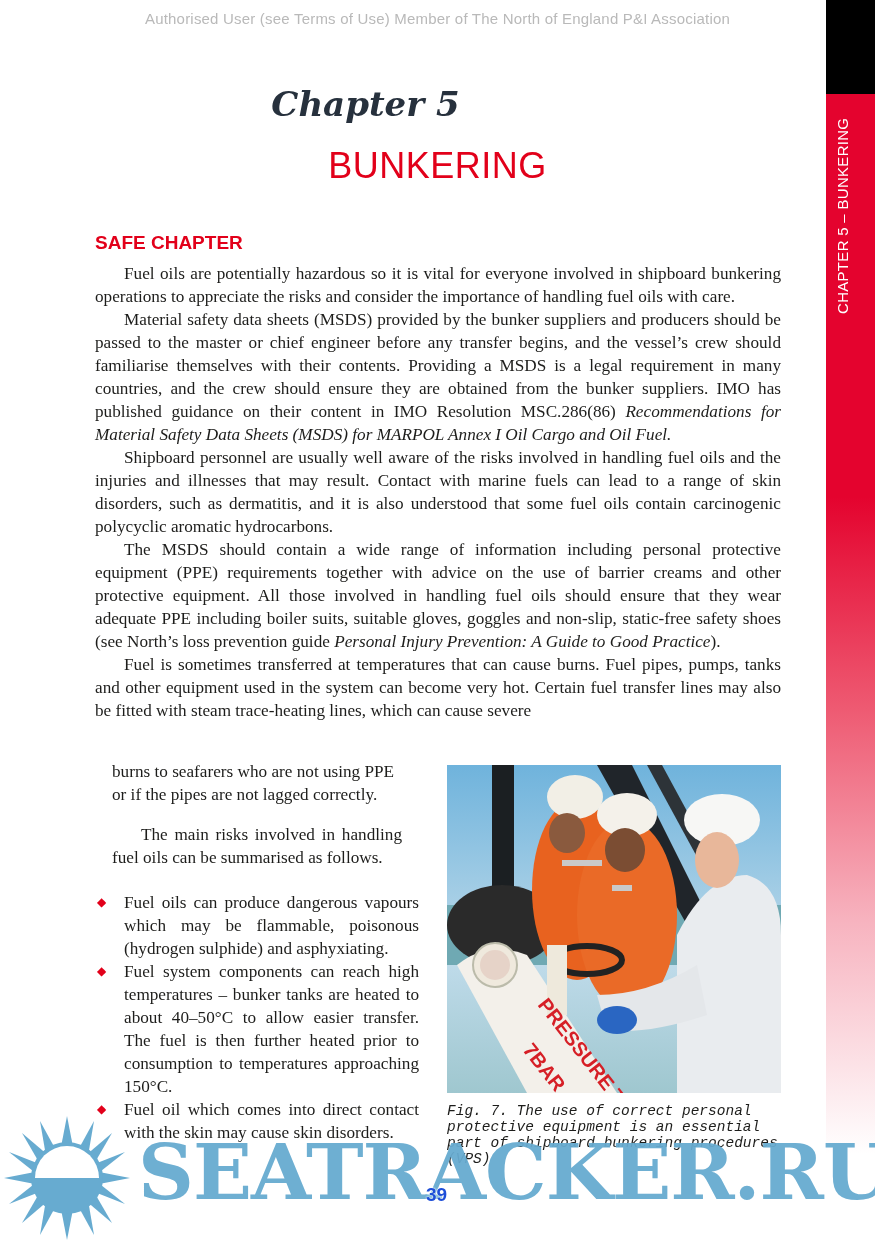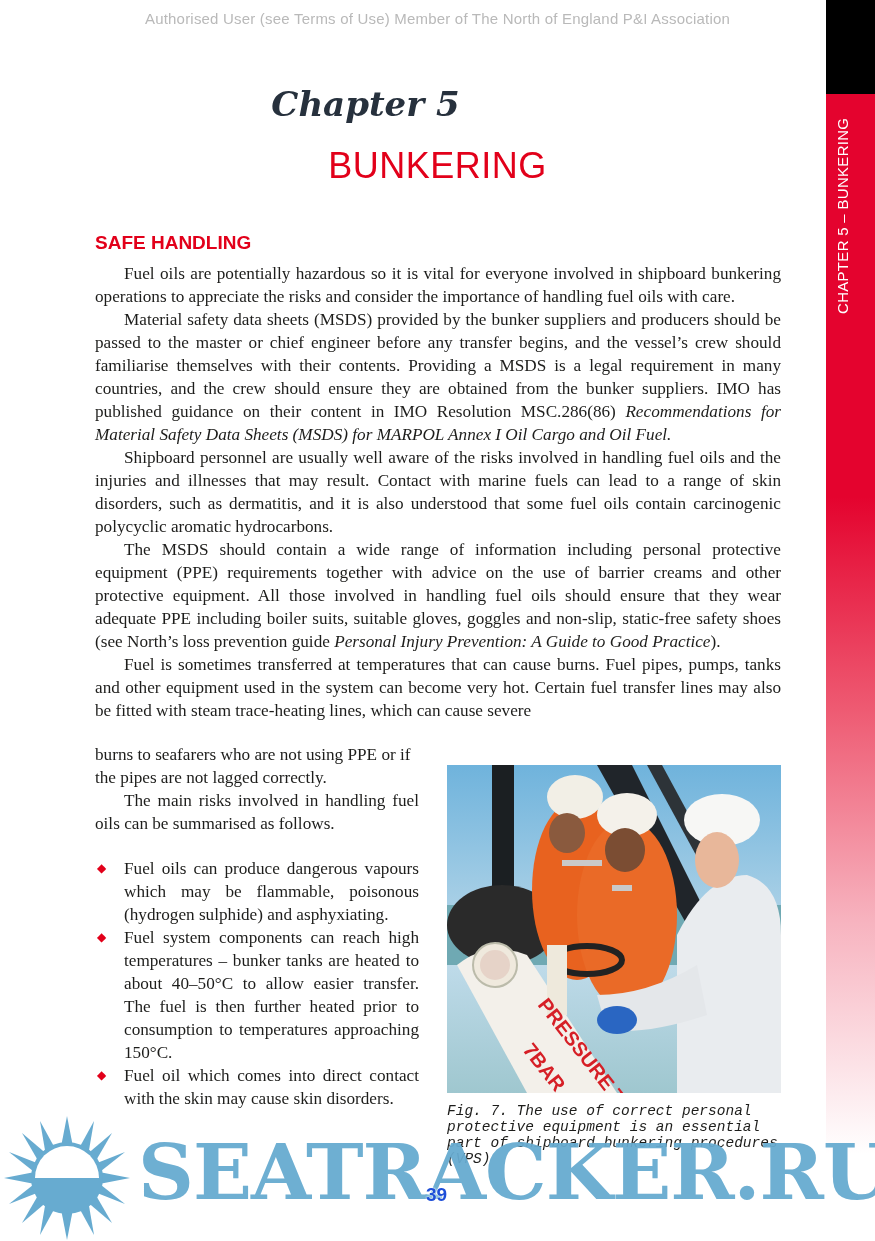--- a/index.html
+++ b/index.html
@@ -23,21 +23,21 @@
          font-family: "Liberation Sans", sans-serif; font-size: 36px; color: #e2001a; letter-spacing: 0.5px; }
 
   .section-heading { position: absolute; top: 232px; left: 95px;
          font-family: "Liberation Sans", sans-serif; font-weight: bold; font-size: 19px; color: #e2001a; }
 
   .body-text { position: absolute; left: 95px; top: 262px; width: 686px; font-size: 17.2px; line-height: 23px; text-align: justify; }
   .body-text p { margin: 0; text-indent: 29px; }
   .body-text em { font-style: italic; }
 
   .col-text { position: absolute; left: 95px; top: 743px; width: 324px; font-size: 17.2px; line-height: 23px; text-align: justify; }
-  .col-text p { margin: 0; }
+  .col-text p { margin: 17px; }
   .col-text p.indent { text-indent: 29px; }
   .risk-list { list-style: none; margin: 22px 0 0 0; padding: 0; }
   .risk-list li { position: relative; padding-left: 29px; text-align: justify; }
   .bullet { position: absolute; left: 2px; top: 0; color: #e2001a; font-size: 12px; }
 
   .photo { position: absolute; left: 447px; top: 765px; width: 334px; height: 328px; overflow: hidden; background: #7fb8d8; }
   .caption { position: absolute; left: 447px; top: 1103px; width: 340px;
          font-family: Liberation Mono, monospace; font-style: italic; font-size: 14.5px; line-height: 16px; color: #1d1d1b; }
 
   .watermark { position: absolute; left: 0; top: 1110px; width: 875px; height: 131px; pointer-events: none; }
@@ -53,21 +53,21 @@
 
 <div class="side-tab">
   <div class="side-black"></div>
   <div class="side-red"></div>
   <div class="side-label">CHAPTER 5 – BUNKERING</div>
 </div>
 
 <div class="chapter-title">Chapter 5</div>
 <div class="chapter-subtitle">BUNKERING</div>
 
-<div class="section-heading">SAFE HANDLING</div>
+<div class="section-heading">SAFE CHAPTER</div>
 
 <div class="body-text">
   <p>Fuel oils are potentially hazardous so it is vital for everyone involved in shipboard bunkering operations to appreciate the risks and consider the importance of handling fuel oils with care.</p>
   <p><span>Material safety data sheets (MSDS) provided by the bunker suppliers and producers should be passed to the master or chief engineer before any transfer begins, and the vessel’s crew should familiarise themselves with their contents. Providing a MSDS is a legal requirement in many countries, and the crew should ensure they are obtained from the bunker suppliers. IMO has published guidance on their content in IMO Resolution MSC.286(86) </span><em>Recommendations for Material Safety Data Sheets (MSDS) for MARPOL Annex I Oil Cargo and Oil Fuel.</em></p>
   <p>Shipboard personnel are usually well aware of the risks involved in handling fuel oils and the injuries and illnesses that may result. Contact with marine fuels can lead to a range of skin disorders, such as dermatitis, and it is also understood that some fuel oils contain carcinogenic polycyclic aromatic hydrocarbons.</p>
   <p><span>The MSDS should contain a wide range of information including personal protective equipment (PPE) requirements together with advice on the use of barrier creams and other protective equipment. All those involved in handling fuel oils should ensure that they wear adequate PPE including boiler suits, suitable gloves, goggles and non-slip, static-free safety shoes (see North’s loss prevention guide </span><em>Personal Injury Prevention: A Guide to Good Practice</em><span>).</span></p>
   <p>Fuel is sometimes transferred at temperatures that can cause burns. Fuel pipes, pumps, tanks and other equipment used in the system can become very hot. Certain fuel transfer lines may also be fitted with steam trace-heating lines, which can cause severe</p>
 </div>
 
 <div class="col-text">

